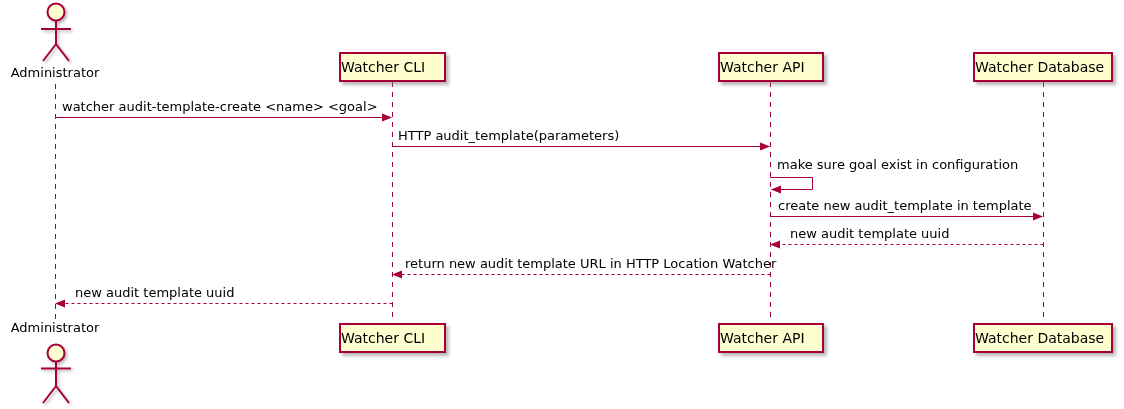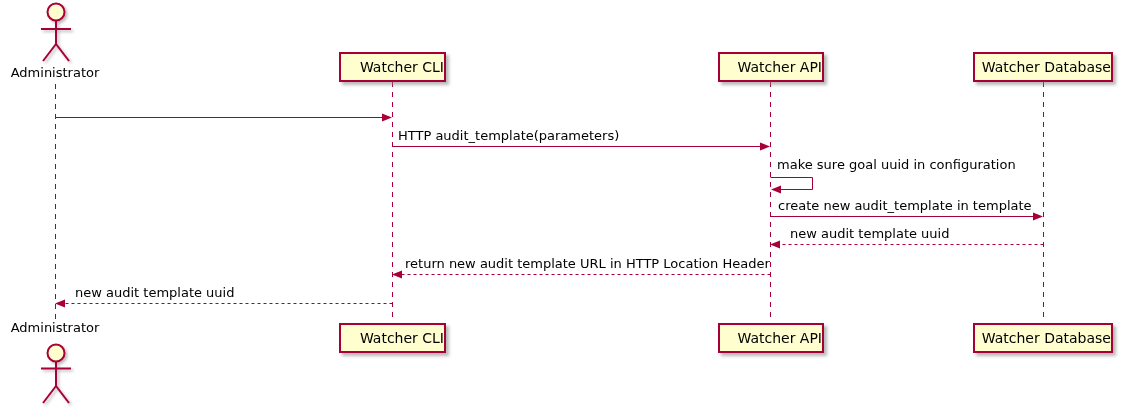--- a/index.html
+++ b/index.html
@@ -19,21 +19,21 @@
   }
   .pbox {
     position: absolute;
     box-sizing: border-box;
     height: 30px;
     background: #FEFECE;
     border: 2px solid #A80036;
     box-shadow: 3px 3px 3px rgba(130,130,130,0.55);
     display: flex;
     align-items: center;
-    justify-content: flex-end;
+    justify-content: flex-start;
     font-size: 14px;
     white-space: nowrap;
   }
   .msg {
     position: absolute;
     font-size: 13px;
     line-height: 14px;
     white-space: nowrap;
     color: #000000;
   }
@@ -130,20 +130,21 @@
   <div class="pbox" style="left:339px; top:323px; width:107px;">
     <span>Watcher CLI</span>
   </div>
   <div class="pbox" style="left:718px; top:323px; width:106px;">
     <span>Watcher API</span>
   </div>
   <div class="pbox" style="left:973px; top:323px; width:140px;">
     <span>Watcher Database</span>
   </div>
 
+  <div class="msg" style="left:62px;  top:100px;">watcher audit-template-create &lt;name&gt; &lt;goal&gt;</div>
   <div class="msg" style="left:398px; top:129px;">HTTP audit_template(parameters)</div>
-  <div class="msg" style="left:777px; top:158px;">make sure goal uuid in configuration</div>
+  <div class="msg" style="left:777px; top:158px;">make sure goal exist in configuration</div>
   <div class="msg" style="left:778px; top:199px;">create new audit_template in template</div>
   <div class="msg" style="left:790px; top:227px;">new audit template uuid</div>
-  <div class="msg" style="left:405px; top:257px;">return new audit template URL in HTTP Location Header</div>
+  <div class="msg" style="left:405px; top:257px;">return new audit template URL in HTTP Location Watcher</div>
   <div class="msg" style="left:75px;  top:286px;">new audit template uuid</div>
 
 </div>
 
 </body></html>

